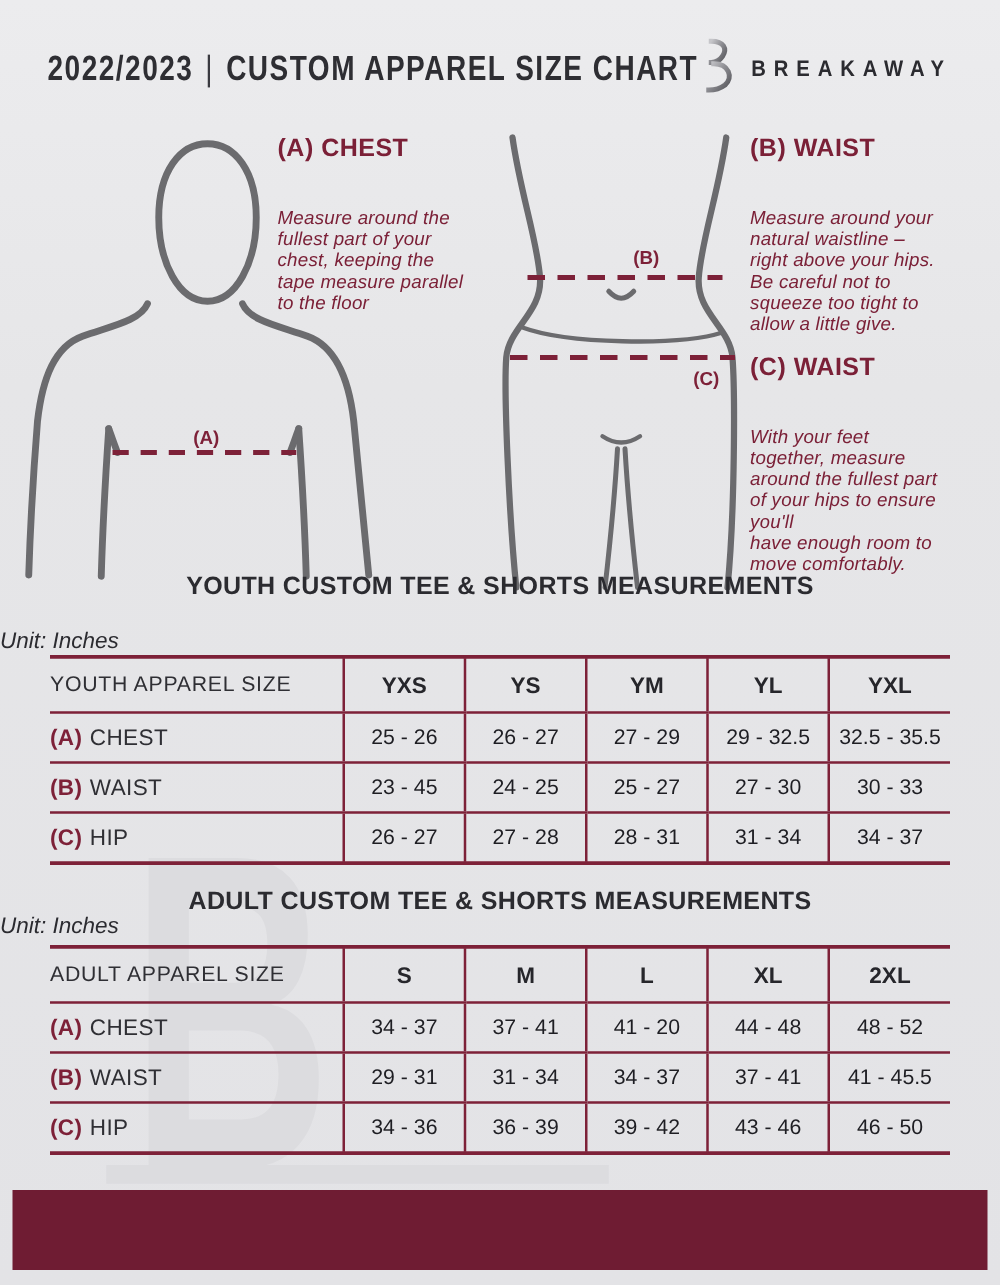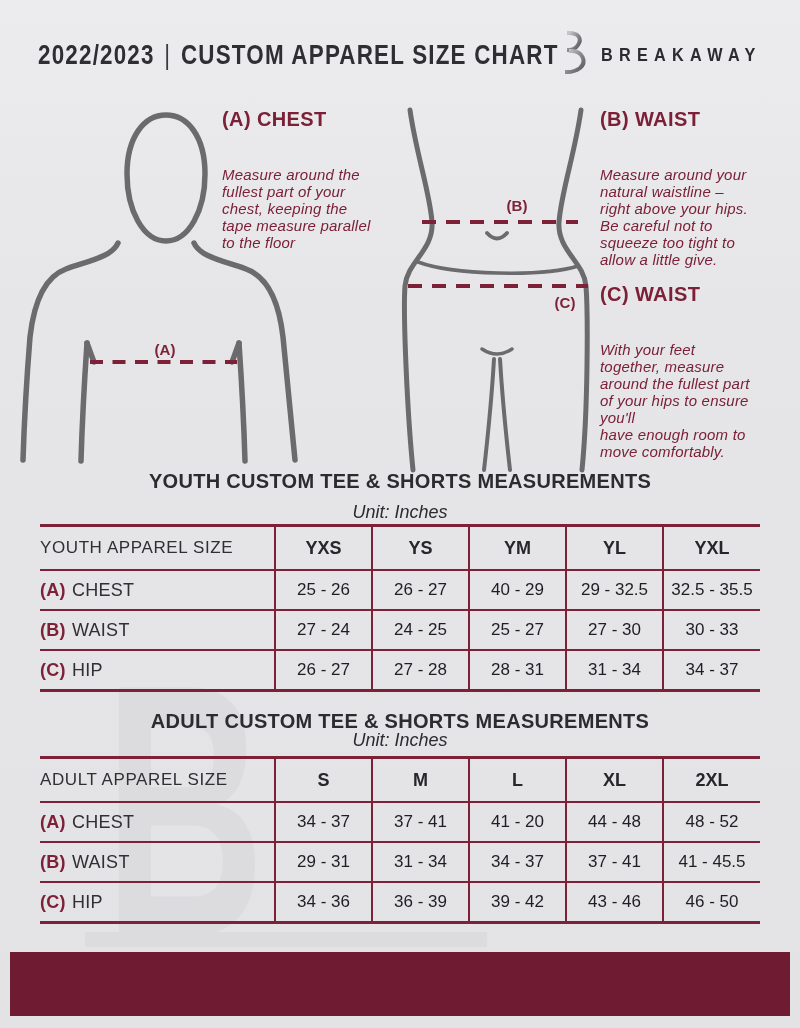--- a/index.html
+++ b/index.html
@@ -38,23 +38,23 @@
   
   .watermark-b{
     position:absolute;left:104px;top:630px;font-size:360px;font-weight:bold;
     color:#dcdcdf;line-height:1;z-index:0;transform:scaleX(.62);
     transform-origin:left top;user-select:none;
   }
   .watermark-bar{position:absolute;left:85px;top:932px;width:402px;height:15px;background:#dcdcdf;z-index:0;}
   
   .tbl-title{position:absolute;left:0;width:800px;text-align:center;font-size:20px;
     font-weight:bold;color:#2b2b30;letter-spacing:.3px;z-index:2;}
-  .tbl-unit{position:absolute;left:0;width:800px;text-align:center;font-size:18px;
+  .tbl-unit{position:absolute;left:0;width:800px;text-align:left;font-size:18px;
     font-style:italic;color:#2b2b30;z-index:2;}
-  .y-title{top:470px;} .y-unit{top:502px;}
+  .y-title{top:458px;} .y-unit{top:502px;}
   .a-title{top:710px;} .a-unit{top:730px;}
   
   .size-table{
     position:absolute;left:40px;width:720px;border-collapse:collapse;table-layout:fixed;
     border-top:3px solid var(--maroon);border-bottom:3px solid var(--maroon);z-index:2;
   }
   .y-table{top:524px;} .a-table{top:756px;}
   .size-table td{border-bottom:2px solid var(--maroon);padding:0;vertical-align:middle;}
   .size-table tr:last-child td{border-bottom:none;}
   .size-table td + td{border-left:2px solid var(--maroon);}
@@ -171,27 +171,27 @@
         <td class="size-head">YXS</td>
         <td class="size-head">YS</td>
         <td class="size-head">YM</td>
         <td class="size-head">YL</td>
         <td class="size-head">YXL</td>
       </tr>
       <tr class="data-row">
         <td class="row-label"><span class="key">(A)</span><span>CHEST</span></td>
         <td class="val">25 - 26</td>
         <td class="val">26 - 27</td>
-        <td class="val">40 - 29</td>
+        <td class="val">27 - 29</td>
         <td class="val">29 - 32.5</td>
         <td class="val">32.5 - 35.5</td>
       </tr>
       <tr class="data-row">
         <td class="row-label"><span class="key">(B)</span><span>WAIST</span></td>
-        <td class="val">27 - 24</td>
+        <td class="val">23 - 45</td>
         <td class="val">24 - 25</td>
         <td class="val">25 - 27</td>
         <td class="val">27 - 30</td>
         <td class="val">30 - 33</td>
       </tr>
       <tr class="data-row">
         <td class="row-label"><span class="key">(C)</span><span>HIP</span></td>
         <td class="val">26 - 27</td>
         <td class="val">27 - 28</td>
         <td class="val">28 - 31</td>

